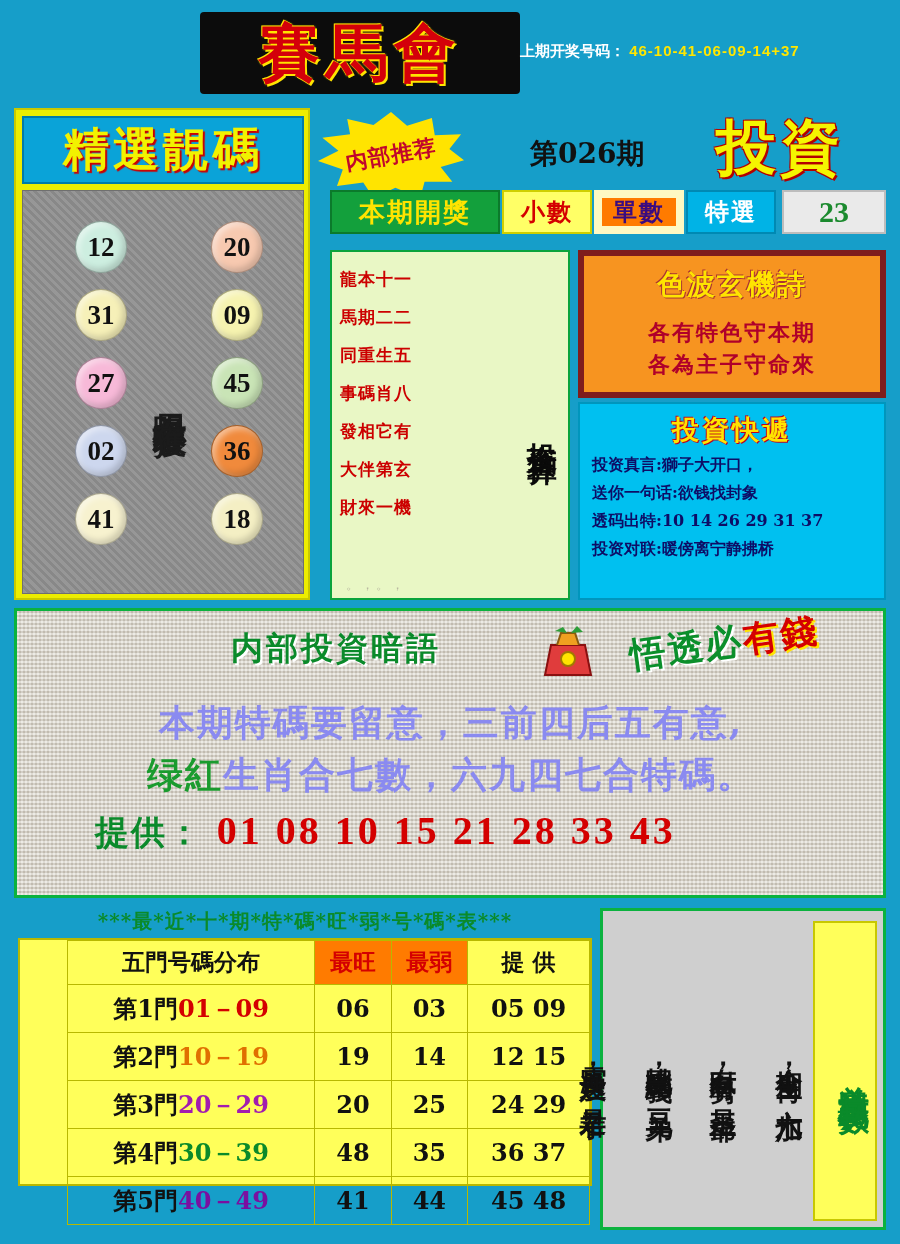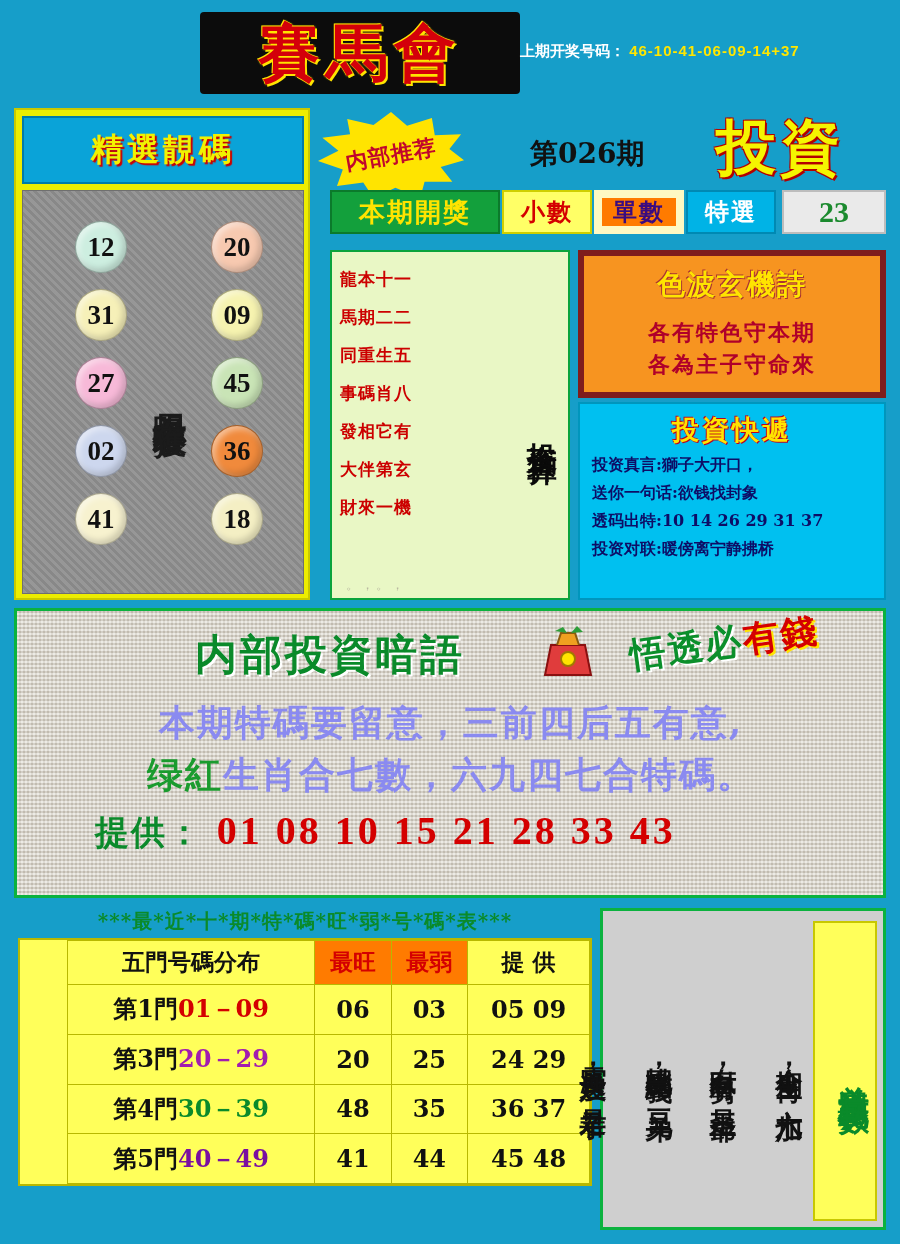--- a/index.html
+++ b/index.html
@@ -41,21 +41,21 @@
     position:absolute; left:14px; top:108px; width:296px; height:492px;
     background:#eded00; border:2px solid #c9c900;
   }
   .leftpanel .title {
     position:absolute; left:6px; top:6px; width:282px; height:68px;
     background:#0aa3d8; border:2px solid #017ba8;
     display:flex; align-items:center; justify-content:center;
   }
   .leftpanel .title span {
     font-family:"DejaVu Serif", serif; font-weight:bold;
-    font-size:32px; color:#f2f200; letter-spacing:4px;
+    font-size:46px; color:#f2f200; letter-spacing:4px;
     text-shadow:2px 2px 1px #c00;
   }
   .ballarea {
     position:absolute; left:6px; top:80px; width:282px; height:404px;
     background:#8f8f8f;
     background-image:
       repeating-linear-gradient(45deg, rgba(255,255,255,0.07) 0 3px, rgba(0,0,0,0.05) 3px 6px);
     border:1px solid #6f6f6f;
   }
   .vtext {
@@ -190,23 +190,24 @@
   .banner {
     position:absolute; left:14px; top:608px; width:872px; height:290px;
     background:#d8d4c8;
     background-image:
       repeating-linear-gradient(0deg, rgba(255,255,255,0.35) 0 2px, rgba(140,130,120,0.18) 2px 4px),
       repeating-linear-gradient(90deg, rgba(255,255,255,0.3) 0 2px, rgba(140,130,120,0.15) 2px 4px);
     border:3px solid #0bb23f;
   }
   .banner .title {
     position:absolute; left:178px; top:16px;
-    font-family:Liberation Serif, serif; font-weight:bold; font-size:42px;
+    font-family:Liberation Serif, serif; font-weight:bold; font-size:32px;
     color:#0a8a2a; letter-spacing:3px;
     text-shadow: 2px 2px 0 #fff;
+    padding-left: 36px;
   }
   .bag {
     position:absolute; left:520px; top:14px; width:62px; height:54px;
   }
   .banner .title2 {
     position:absolute; left:612px; top:8px;
     font-family:"DejaVu Serif", serif; font-weight:bold; font-size:36px;
     letter-spacing:2px; transform:rotate(-8deg);
   }
   .banner .title2 .a { color:#0b8f2b; text-shadow:2px 2px 0 #fff; }
@@ -413,20 +414,28 @@
         <tr>
           <td class="gate">
             <span class="m">第1門</span><span class="g-red">01－09</span>
           </td>
           <td>06</td>
           <td>03</td>
           <td>05 09</td>
         </tr>
         <tr>
           <td class="gate">
+            <span class="m">第2門</span><span class="g-orange">10－19</span>
+          </td>
+          <td>19</td>
+          <td>14</td>
+          <td>12 15</td>
+        </tr>
+        <tr>
+          <td class="gate">
             <span class="m">第3門</span><span class="g-blue">20－29</span>
           </td>
           <td>20</td>
           <td>25</td>
           <td>24 29</td>
         </tr>
         <tr>
           <td class="gate">
             <span class="m">第4門</span><span class="g-green">30－39</span>
           </td>

